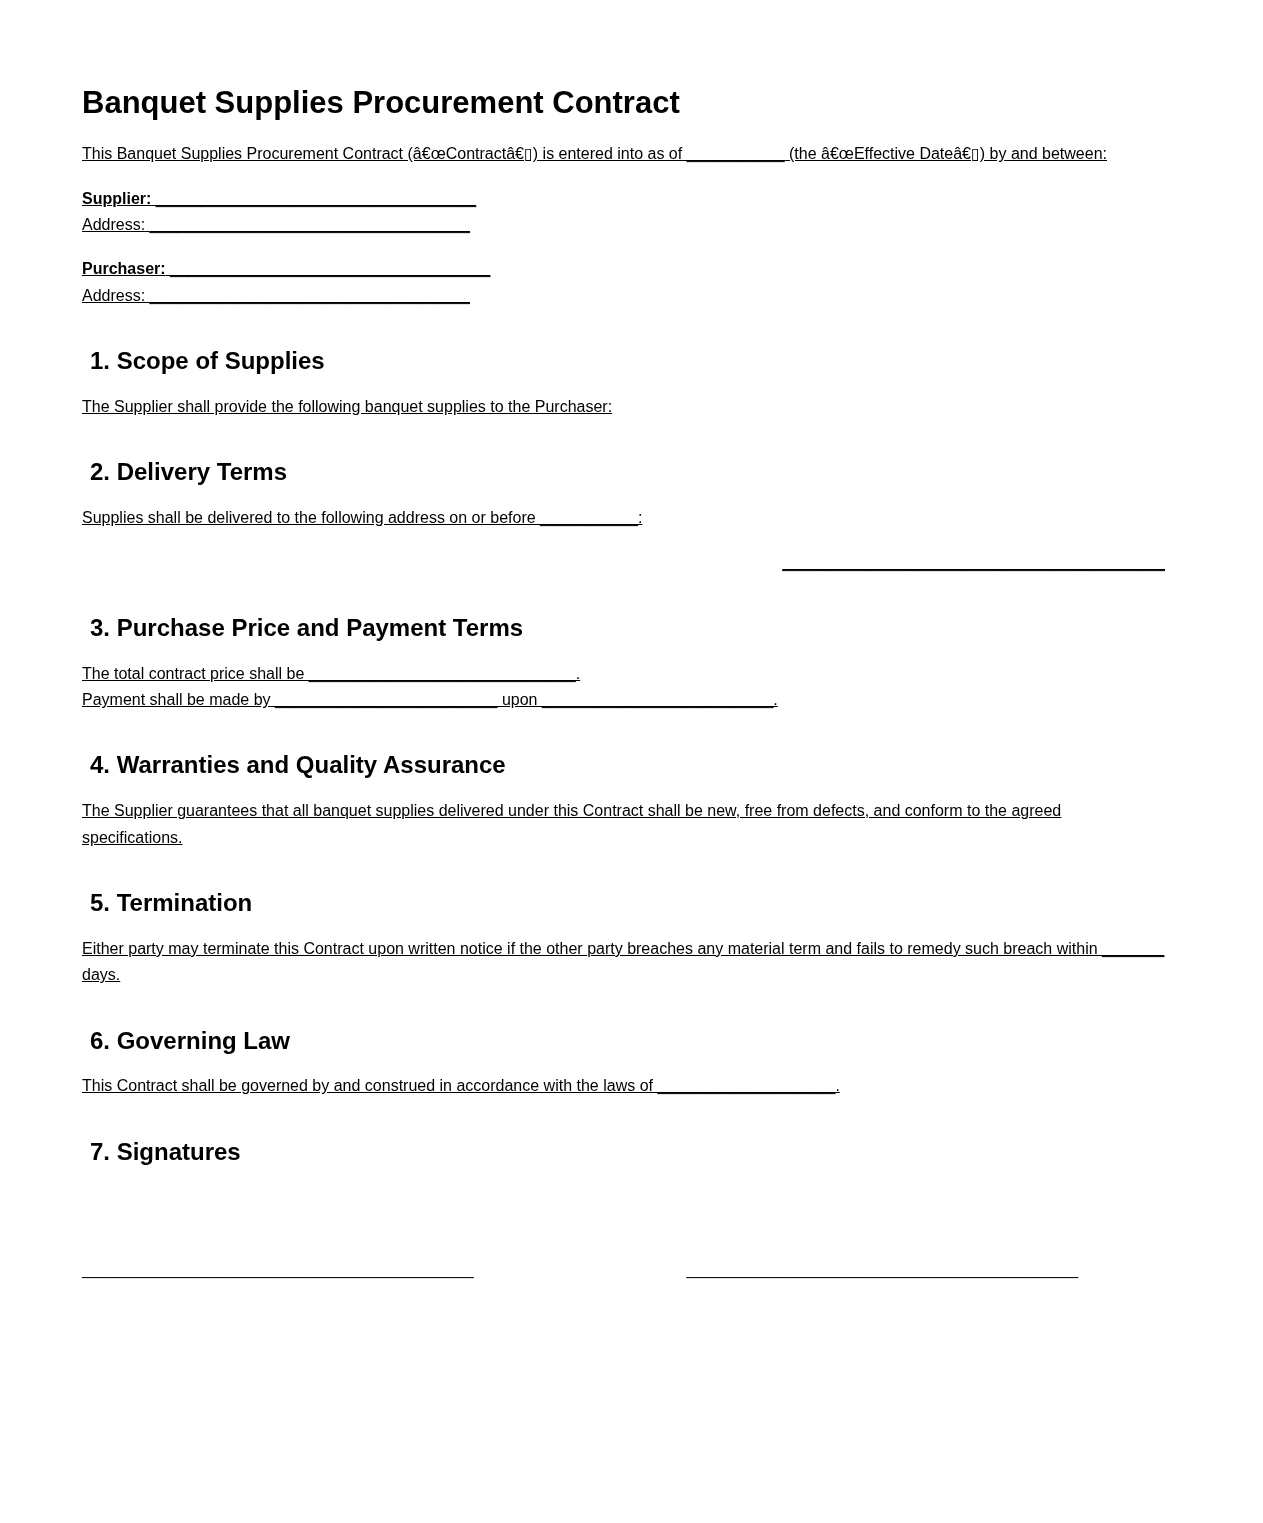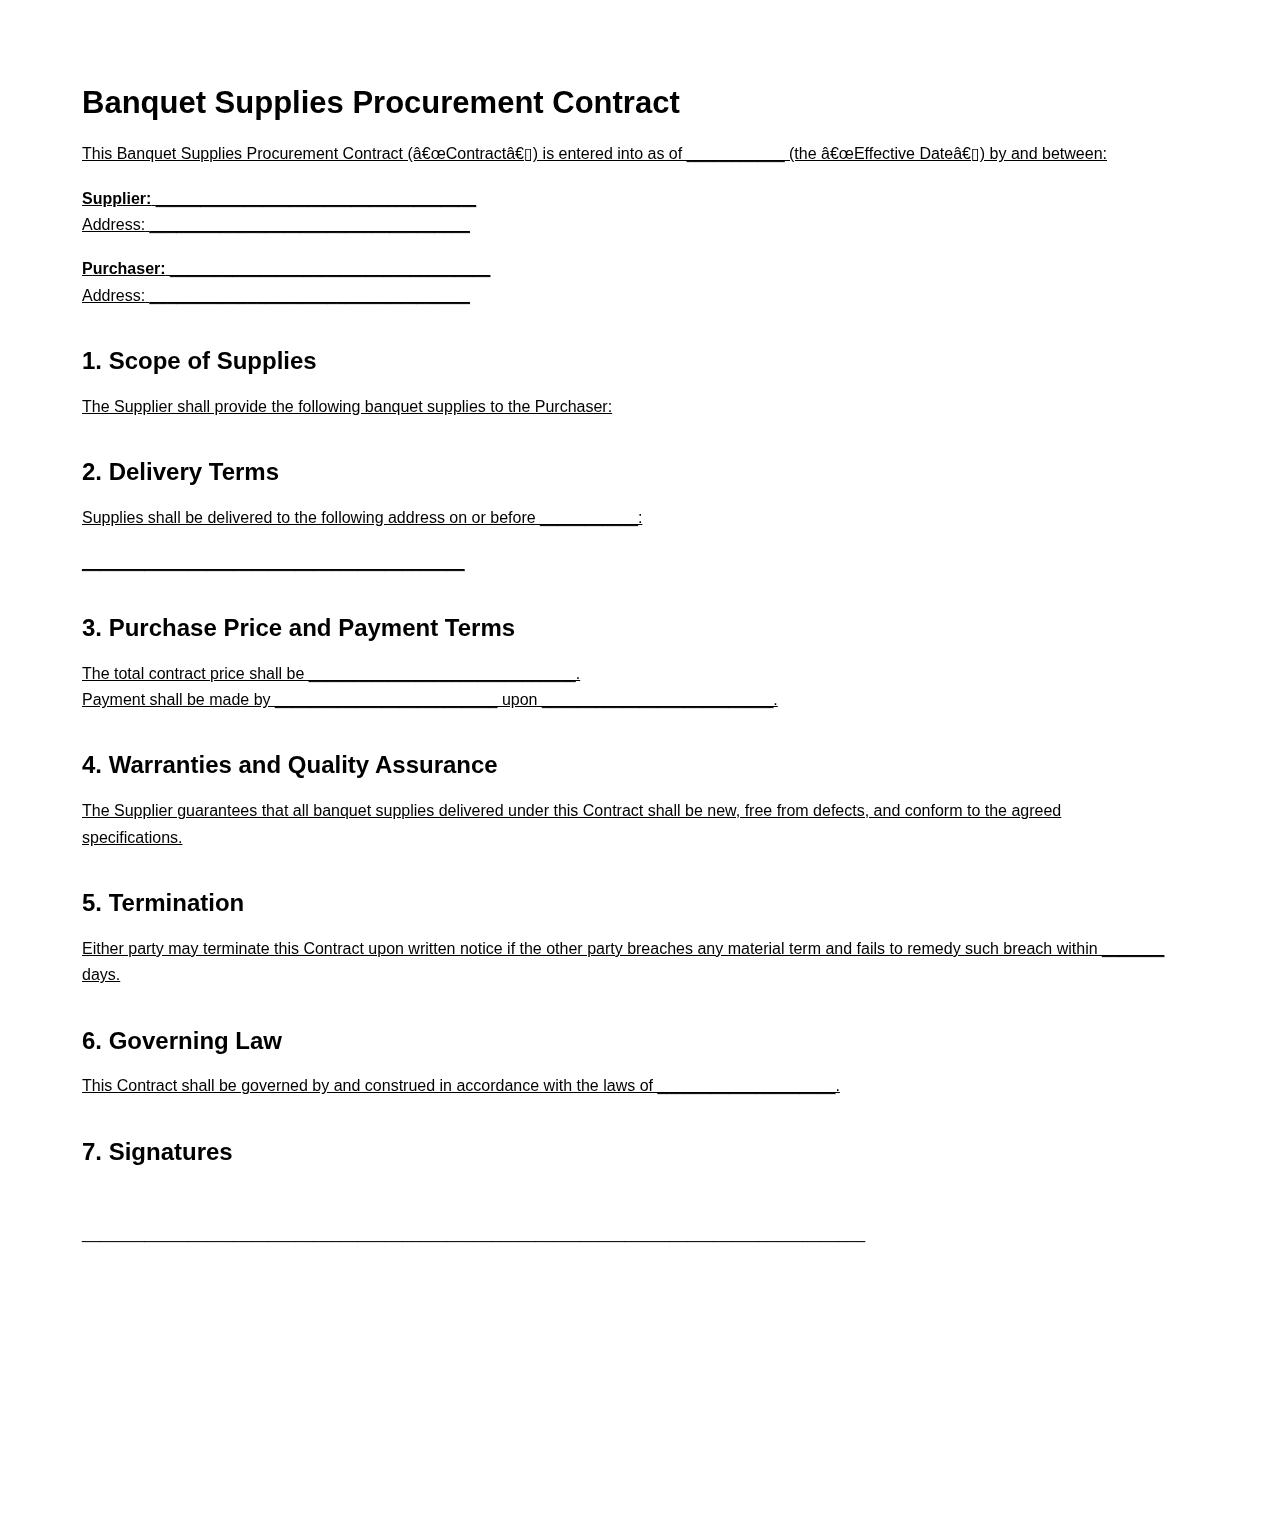--- a/index.html
+++ b/index.html
@@ -15,40 +15,41 @@
   h1 {
     font-size: 31px;
     line-height: 1.2;
     font-weight: bold;
     margin: 0 0 20px 0;
   }
   h2 {
     font-size: 24px;
     line-height: 1.2;
     font-weight: bold;
-    margin: 38px 0 14px 0;
+    margin: 38px 0 14px 8px;
   }
   p {
     font-size: 16px;
     line-height: 1.65;
     margin: 18px 0;
     text-decoration: underline;
   }
   ul {
     margin: 18px 0;
     padding-left: 25px;
   }
   li {
     font-size: 16px;
     line-height: 1.12;
   }
-  .blank { white-space: pre; }
+  .blank { white-space: pre; text-align: right; }
   .sig-row {
     display: flex;
-    margin-top: 54px;
+    gap: 213px;
+    margin-top: 90px;
     font-size: 16px;
     line-height: 1.65;
     white-space: pre;
   }
 </style>
 </head>
 <body>
 
 <h1>Banquet Supplies Procurement Contract</h1>
 

